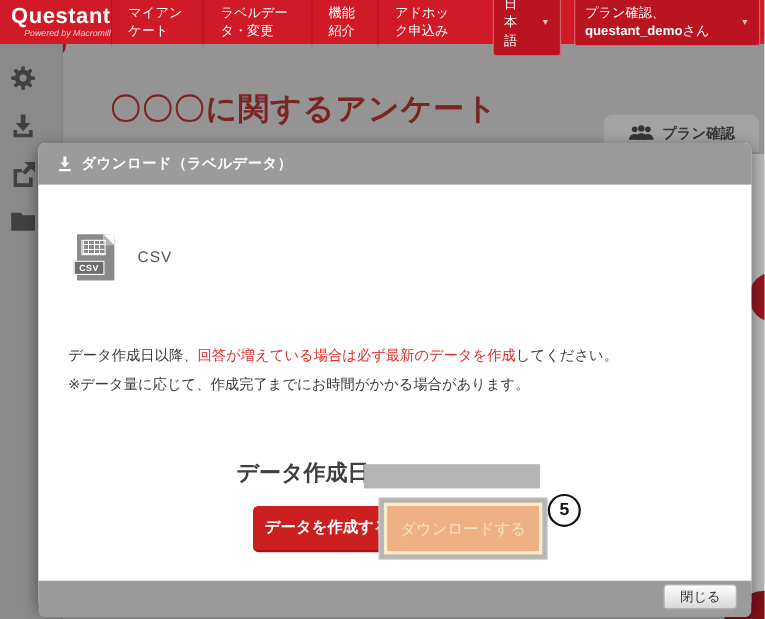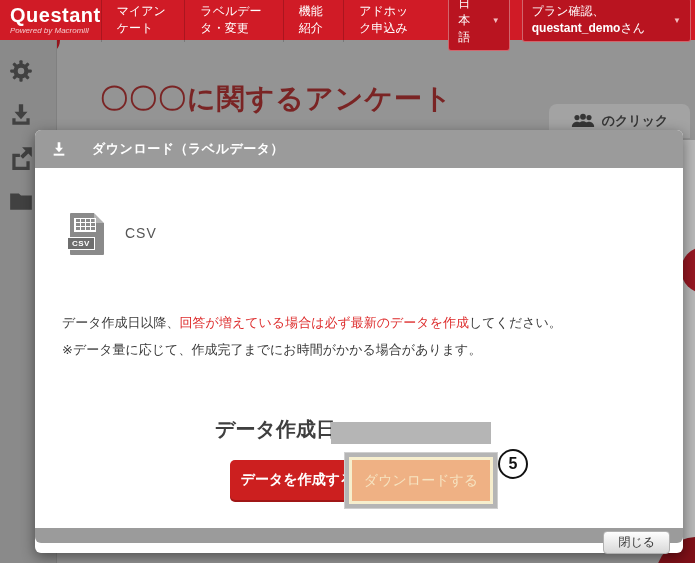--- a/index.html
+++ b/index.html
@@ -6,21 +6,21 @@
   body{
     width:695px;height:563px;position:relative;overflow:hidden;
     font-family:"Liberation Sans","DejaVu Sans",sans-serif;
     background:#cdcdcd;
   }
   
   .navbar{
     position:absolute;left:0;top:0;width:695px;height:40px;
     background:var(--brand-red,#d01b26);z-index:30;display:flex;align-items:center;
   }
-  .logo{width:118px;height:40px;display:flex;flex-direction:column;justify-content:center;padding-left:10px;box-sizing:border-box;}
+  .logo{width:118px;height:40px;display:flex;flex-direction:column;justify-content:center;padding-left:10px;box-sizing:border-box;align-items:flex-end;}
   .brand{color:#fff;font-size:20px;font-weight:bold;letter-spacing:.5px;line-height:20px;}
   .tagline{color:#f4c9cc;font-size:8px;margin-top:1px;font-style:italic;}
   .nav-items{display:flex;align-items:center;height:40px;}
   .nav-item{
     color:#fff;font-size:12px;padding:2px 15px;height:40px;display:flex;align-items:center;
     border-left:1px solid rgba(0,0,0,.18);cursor:pointer;
   }
   .nav-pill{
     margin-left:14px;background:var(--nav-pill-red,#b91420);color:#fff;font-size:12px;
     border:1px solid rgba(255,255,255,.35);border-radius:3px;padding:4px 9px;
@@ -49,21 +49,21 @@
   
   .modal{
     position:absolute;left:35px;top:130px;width:648px;height:423px;z-index:20;
     border-radius:6px;box-shadow:0 4px 14px rgba(0,0,0,.45);background:#fff;
   }
   .modal-header{
     height:38px;background:var(--modal-chrome,#9b9b9b);border-radius:6px 6px 0 0;
     display:flex;align-items:center;color:#fff;
   }
   .modal-header svg{width:16px;height:16px;margin-left:16px;}
-  .modal-title{font-size:13px;font-weight:bold;margin-left:25px;letter-spacing:.5px;}
+  .modal-title{font-size:13px;font-weight:bold;margin-left:7px;letter-spacing:.5px;}
   .modal-body{position:relative;height:360px;background:#fff;}
   
   .csv-wrap{position:absolute;left:35px;top:45px;width:34px;height:42px;}
   .csv-doc{position:absolute;inset:0;background:#8a8a8a;border-radius:1px;}
   .csv-fold{position:absolute;top:0;right:0;width:0;height:0;border:5px solid;border-color:#fff #fff #b4b4b4 #b4b4b4;}
   .csv-grid{
     position:absolute;left:4px;top:5px;width:20px;height:12px;border:1px solid #fff;
     background:
       repeating-linear-gradient(0deg,#fff 0 1px,transparent 1px 4px),
       repeating-linear-gradient(90deg,#fff 0 1px,transparent 1px 5px);
@@ -93,21 +93,21 @@
     position:absolute;inset:4px;background:var(--download-button-bg,#efb184);
     border:3px solid var(--download-button-border,#f6eecd);
     color:var(--download-button-text,#f6e3c0);font-size:14px;font-weight:normal;
     cursor:default;font-family:inherit;
   }
   .annot-circle{
     position:absolute;left:463px;top:281px;width:26px;height:26px;border:2px solid #111;
     border-radius:50%;background:#fff;display:flex;align-items:center;justify-content:center;
     font-size:16px;font-weight:bold;color:#111;
   }
-  .modal-footer{height:15px;background:var(--modal-chrome,#9b9b9b);border-radius:0 0 6px 6px;position:relative;}
+  .modal-footer{height:33px;background:var(--modal-chrome,#9b9b9b);border-radius:0 0 6px 6px;position:relative;}
   .close-btn{
     position:absolute;right:13px;top:3px;padding:2px 14px;font-size:12px;color:#333;
     background:linear-gradient(#fefefe,#d8d8d8);border:1px solid #b0b0b0;border-radius:4px;
     cursor:pointer;font-family:inherit;
   }
 </style>
 </head>
 <body>
 
 <div class="bg-layer">
@@ -149,21 +149,21 @@
 
   <div class="overall-tab">
     <svg viewBox="0 0 28 18" fill="#4a4a4a">
       <circle cx="7" cy="5" r="3"></circle>
         <path d="M1 16c0-3.5 2.7-6 6-6s6 2.5 6 6z"></path>
       <circle cx="21" cy="5" r="3"></circle>
         <path d="M15 16c0-3.5 2.7-6 6-6s6 2.5 6 6z"></path>
       <circle cx="14" cy="4" r="3.4"></circle>
         <path d="M7.5 16c0-4 2.9-6.8 6.5-6.8s6.5 2.8 6.5 6.8z"></path>
     </svg>
-    <span>のクリック</span>
+    <span>プラン確認</span>
   </div>
 
   <div class="right-strip"></div>
   <div class="float-red-circle"></div>
   <div class="corner-red-circle"></div>
 </div>
 
 <div class="dim-overlay"></div>
 
 <div class="navbar">

